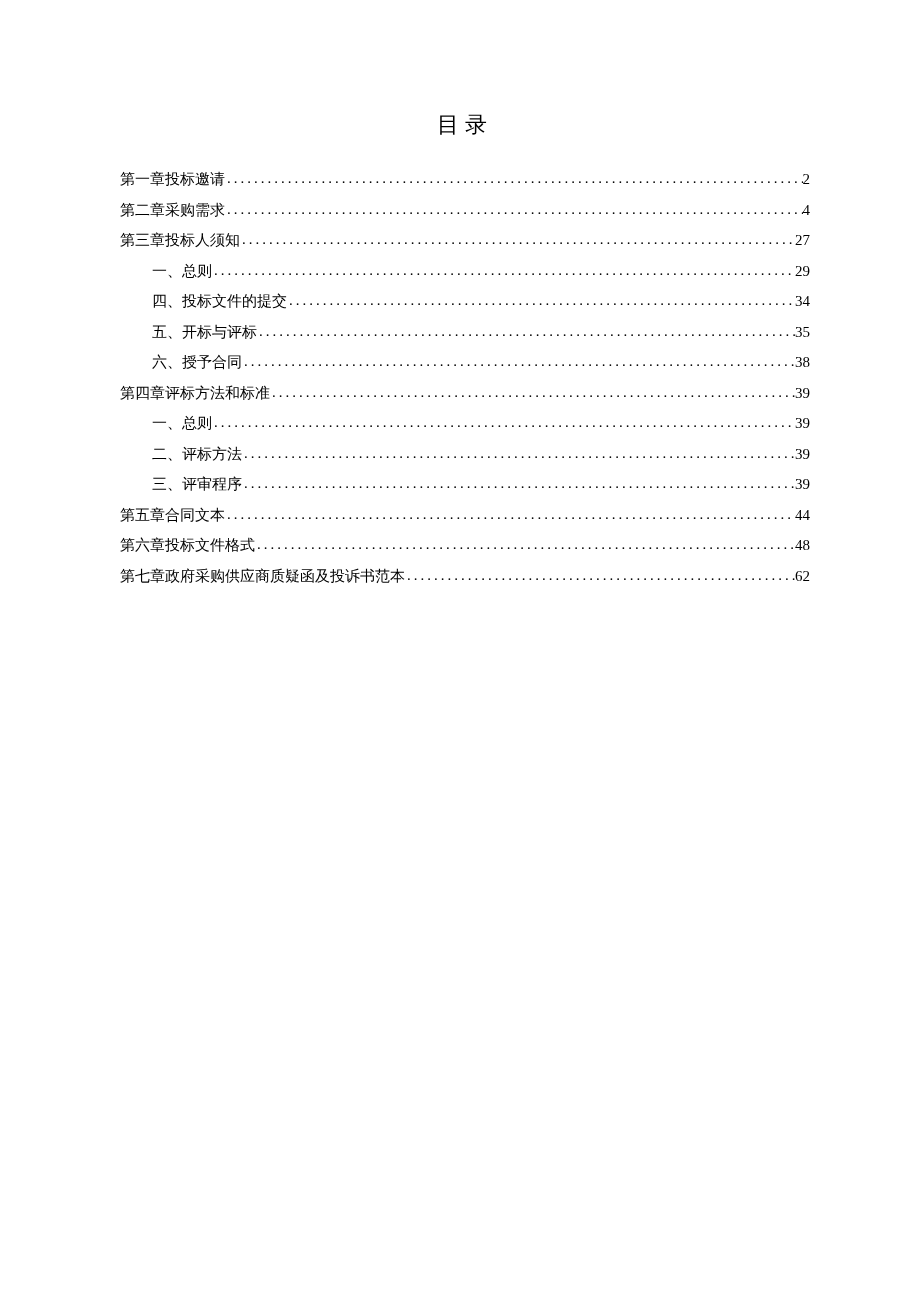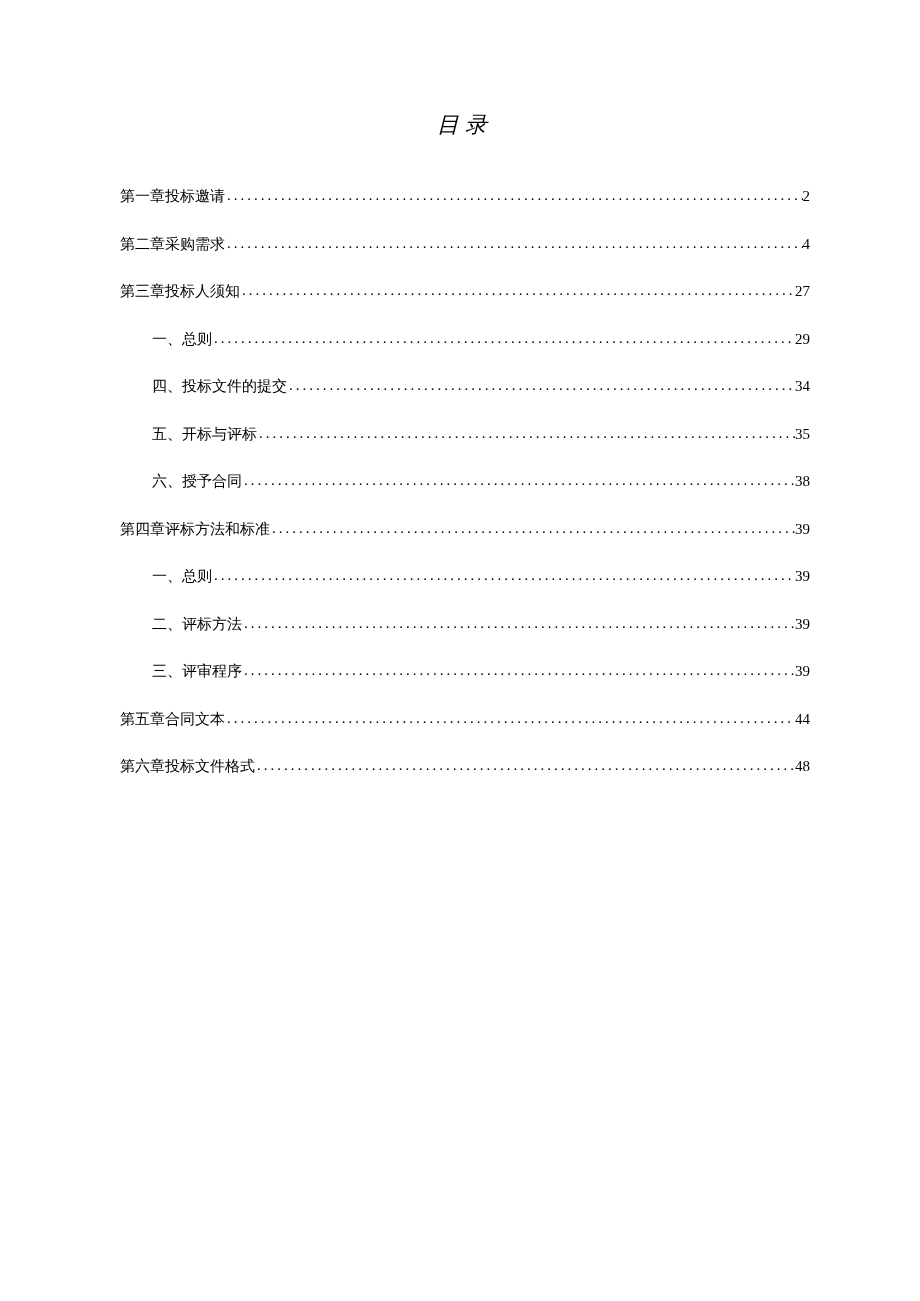--- a/index.html
+++ b/index.html
@@ -16,38 +16,36 @@
     }
     .page {
       padding: 110px 110px 0 120px;
     }
     .title {
       text-align: center;
       font-size: 22px;
       letter-spacing: 6px;
       margin-bottom: 28px;
       font-weight: normal;
-      font-style: italic;
     }
     .toc {
       font-size: 15px;
       line-height: 1.5;
     }
     .toc-row {
       display: flex;
       align-items: baseline;
       white-space: nowrap;
       margin-bottom: 8px;
     }
     .toc-row.level-2 {
       padding-left: 32px;
     }
     .toc-label {
       flex: 0 0 auto;
-      margin-top: 17px;
     }
     .toc-dots {
       flex: 1 1 auto;
       overflow: hidden;
       letter-spacing: 3px;
       padding: 0 2px;
       position: relative;
       top: -1px;
     }
     .toc-dots::before {
@@ -122,14 +120,19 @@
       <div class="toc-row level-1">
         <span class="toc-label">第五章合同文本</span>
         <span class="toc-dots"></span>
         <span class="toc-page">44</span>
       </div>
       <div class="toc-row level-1">
         <span class="toc-label">第六章投标文件格式</span>
         <span class="toc-dots"></span>
         <span class="toc-page">48</span>
       </div>
+      <div class="toc-row level-1">
+        <span class="toc-label">第七章政府采购供应商质疑函及投诉书范本</span>
+        <span class="toc-dots"></span>
+        <span class="toc-page">62</span>
+      </div>
     </div>
 </div>
 
 </body></html>

